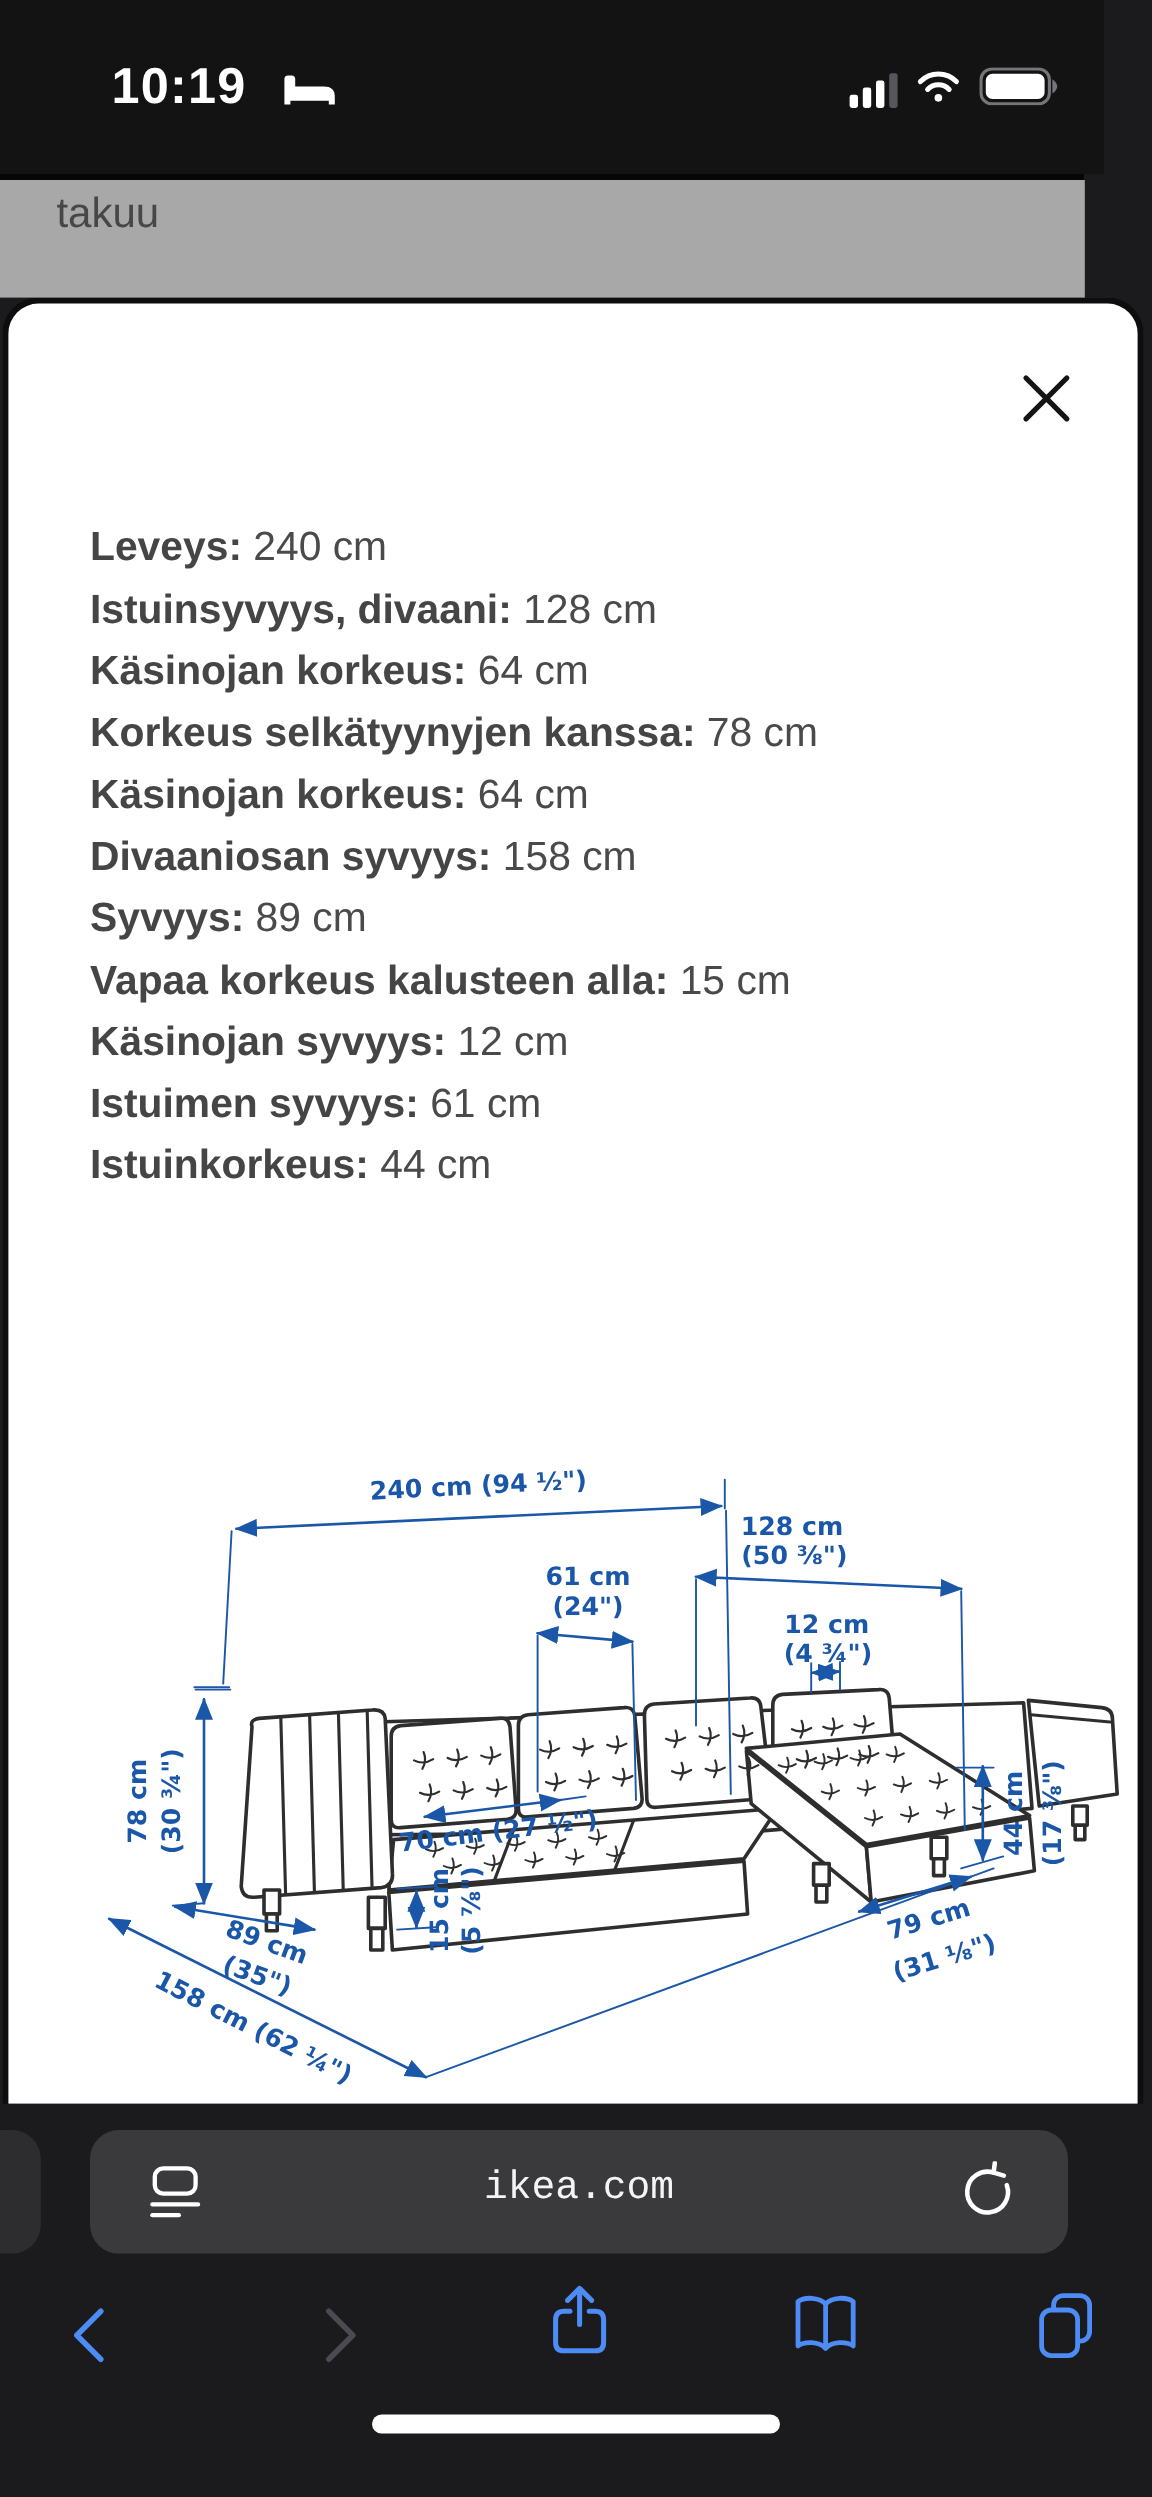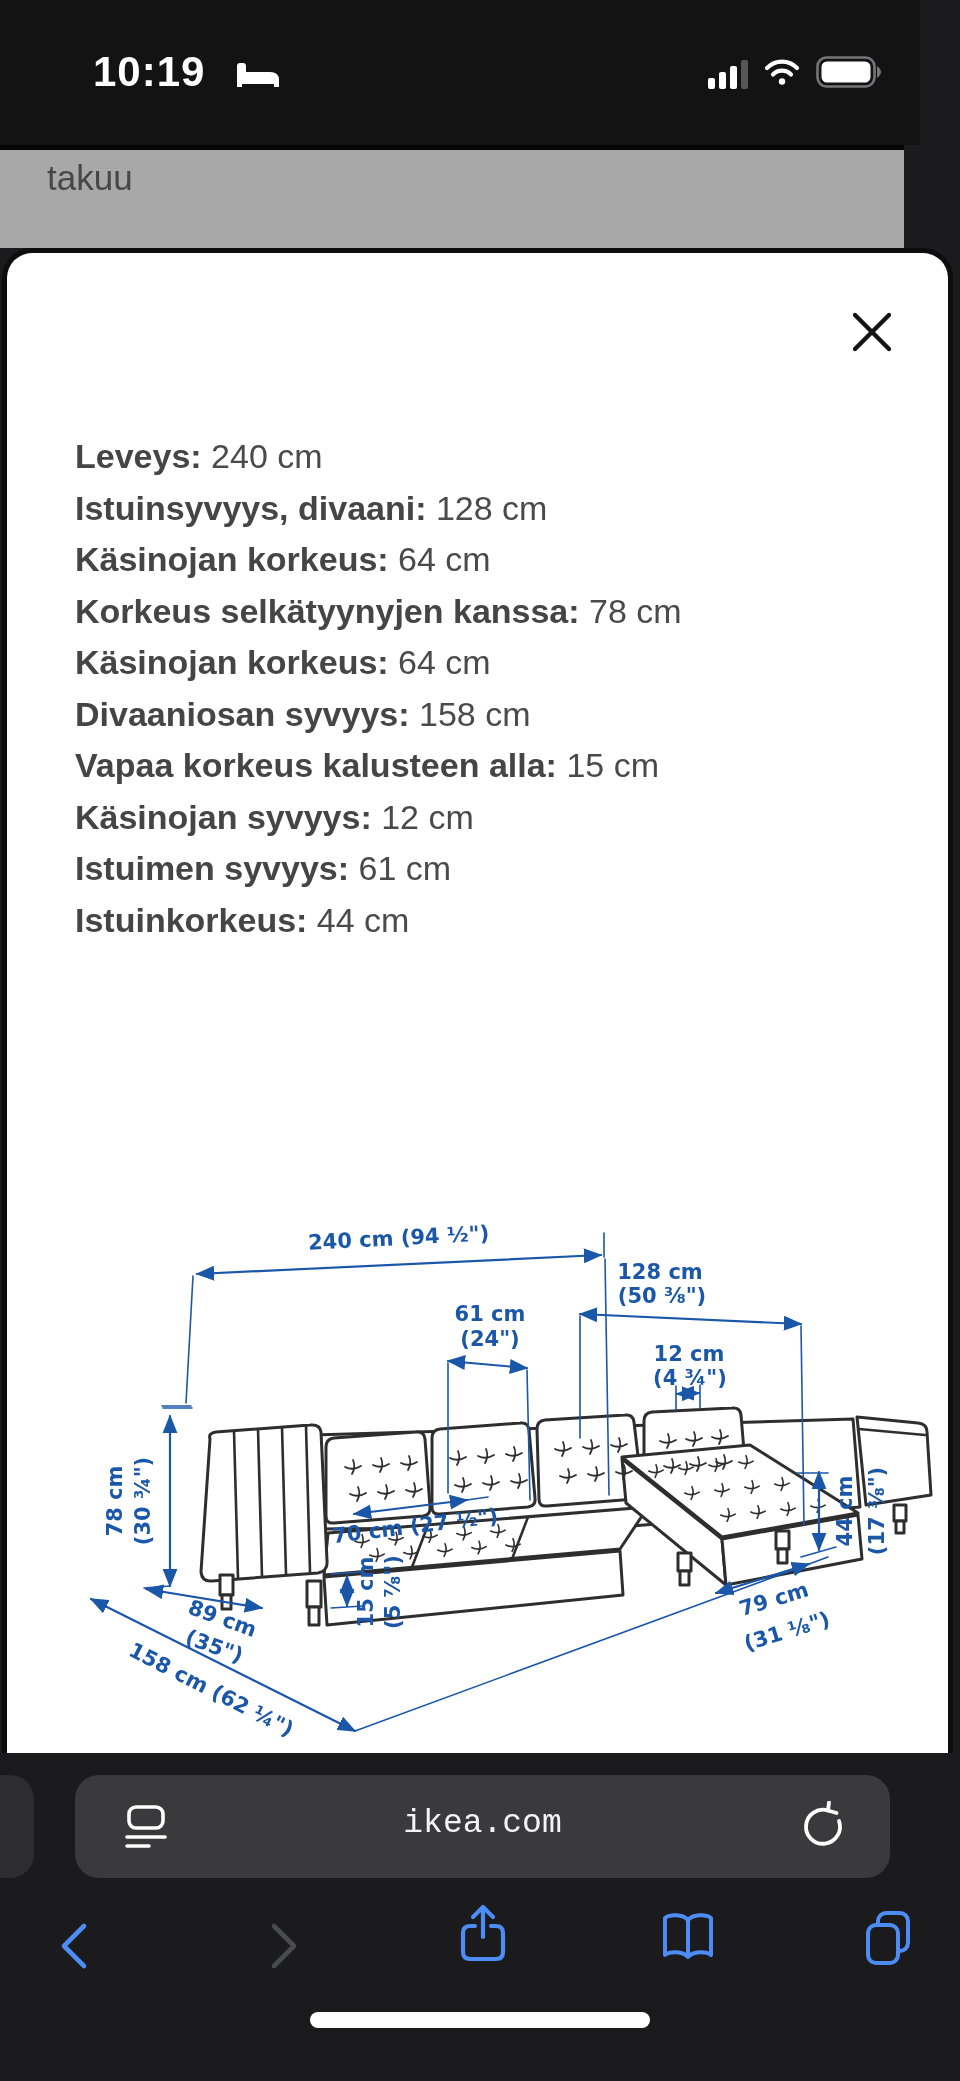--- a/index.html
+++ b/index.html
@@ -90,20 +90,21 @@
     </svg>
   </div>
 
   <div class="meas-list">
       <div class="meas-row"><span class="lbl">Leveys:</span><span> 240 cm</span></div>
       <div class="meas-row"><span class="lbl">Istuinsyvyys, divaani:</span><span> 128 cm</span></div>
       <div class="meas-row"><span class="lbl">Käsinojan korkeus:</span><span> 64 cm</span></div>
       <div class="meas-row"><span class="lbl">Korkeus selkätyynyjen kanssa:</span><span> 78 cm</span></div>
       <div class="meas-row"><span class="lbl">Käsinojan korkeus:</span><span> 64 cm</span></div>
       <div class="meas-row"><span class="lbl">Divaaniosan syvyys:</span><span> 158 cm</span></div>
+      <div class="meas-row"><span class="lbl">Syvyys:</span><span> 89 cm</span></div>
       <div class="meas-row"><span class="lbl">Vapaa korkeus kalusteen alla:</span><span> 15 cm</span></div>
       <div class="meas-row"><span class="lbl">Käsinojan syvyys:</span><span> 12 cm</span></div>
       <div class="meas-row"><span class="lbl">Istuimen syvyys:</span><span> 61 cm</span></div>
       <div class="meas-row"><span class="lbl">Istuinkorkeus:</span><span> 44 cm</span></div>
     </div>
 
   <svg class="diagram" width="900" height="560" viewBox="0 0 900 560">
     <defs>
       <marker id="arr" viewBox="0 0 10 8" refX="9.2" refY="4" markerWidth="8.5" markerHeight="7" orient="auto-start-reverse">
         <path d="M0,0 L10,4 L0,8 Z" fill="#1b57a9"></path>

